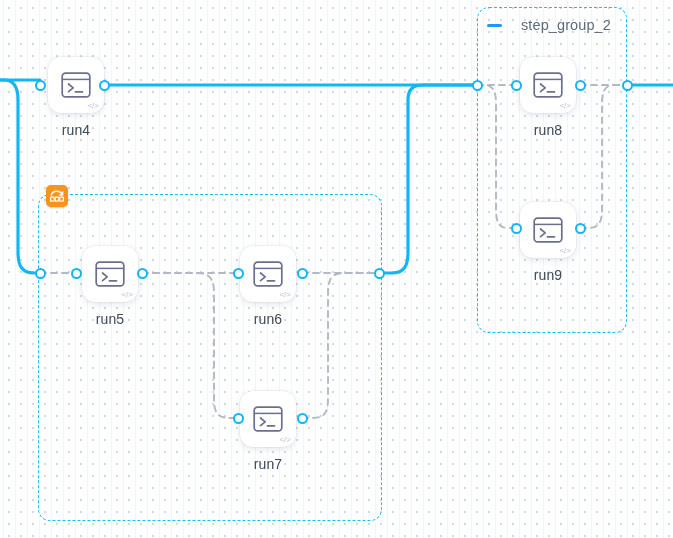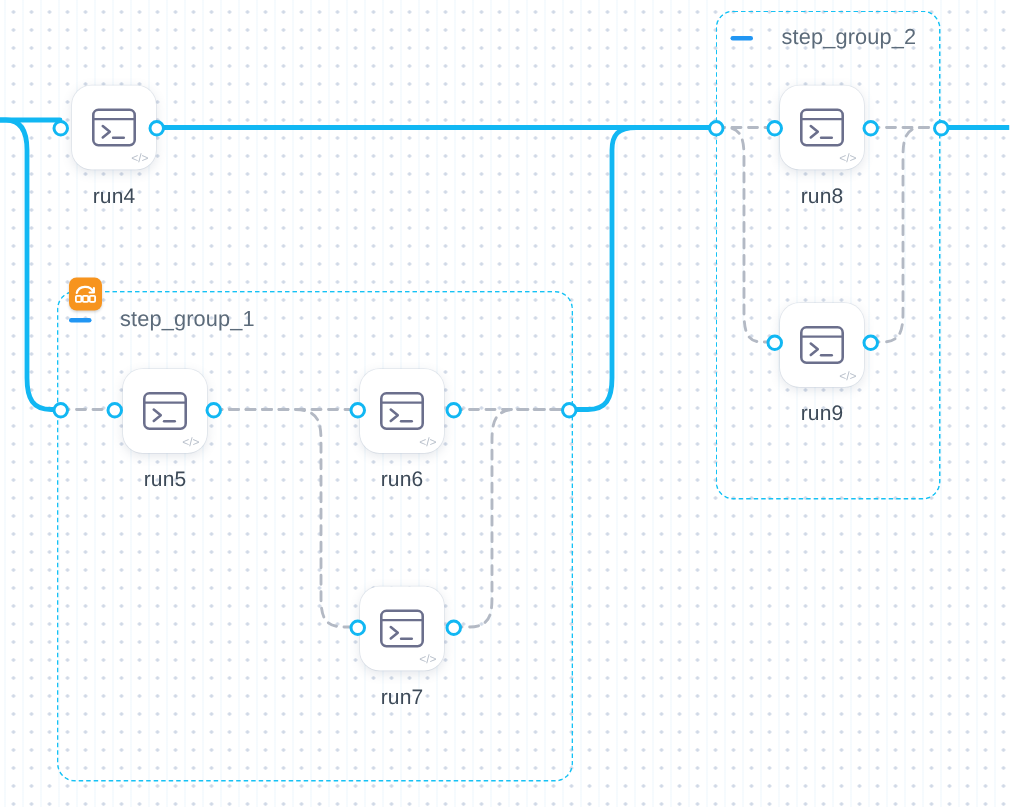--- a/index.html
+++ b/index.html
@@ -167,24 +167,20 @@
   <div class="group-badge" style="left:46px; top:185px;">
     <svg width="16" height="14" viewBox="0 0 16 14" fill="none" aria-hidden="true">
       <path d="M2.2 6.2 A5.8 5.2 0 0 1 13.2 5.6" stroke="#ffffff" stroke-width="1.5" stroke-linecap="round" fill="none"></path>
       <path d="M13.6 3.0 L13.6 6.0 L10.7 6.0" stroke="#ffffff" stroke-width="1.4" stroke-linecap="round" stroke-linejoin="round" fill="none"></path>
       <rect x="1.6" y="8.2" width="3.6" height="4" rx="0.7" stroke="#ffffff" stroke-width="1.2" fill="none"></rect>
       <rect x="6.2" y="8.2" width="3.6" height="4" rx="0.7" stroke="#ffffff" stroke-width="1.2" fill="none"></rect>
       <rect x="10.8" y="8.2" width="3.6" height="4" rx="0.7" stroke="#ffffff" stroke-width="1.2" fill="none"></rect>
     </svg>
   </div>
 
-  <div class="group-header" style="left:46px; top:205px;">
-    <span class="group-collapse"></span>
-    <span class="group-label">step_group_1</span>
-  </div>
 
   <div class="group-header" style="left:487px; top:17px;">
     <span class="group-collapse"></span>
     <span class="group-label">step_group_2</span>
   </div>
 
   <div class="node" style="left:48px; top:57px;">
     <div class="node-card">
       <svg width="30" height="26" viewBox="0 0 30 26" aria-hidden="true">
         <rect x="1.2" y="1.2" width="27.6" height="23.6" rx="3.4" fill="none" stroke="#6b6f8c" stroke-width="1.7"></rect>

